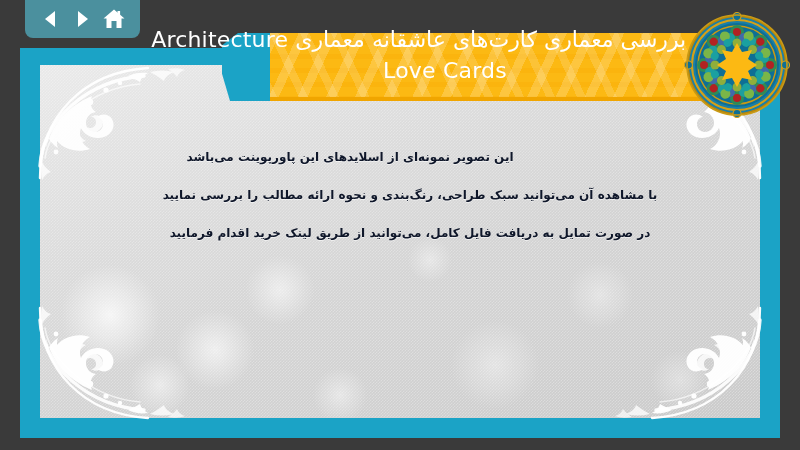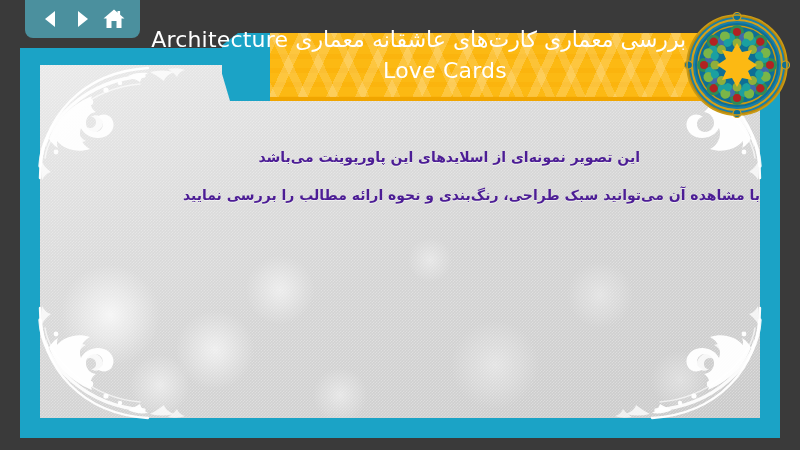--- a/index.html
+++ b/index.html
@@ -182,23 +182,23 @@
   }
 
   
   #body-text {
     position: absolute;
     left: 60px;
     top: 138px;
     width: 700px;
     z-index: 20;
     direction: rtl;
-    text-align: right;
-    color: #4c1d95;
-    font-size: 14px;
+    text-align: center;
+    color: #0f172a;
+    font-size: 12px;
     line-height: 38px;
     font-weight: 600;
     text-shadow: 0 1px 0 rgba(255,255,255,0.55);
   }
   #body-text .bline { white-space: nowrap; }
   #body-text .bline:nth-child(1) { padding-right: 120px; }
 </style>
 </head>
 <body>
 
@@ -313,20 +313,21 @@
           <circle cx="30" cy="72" r="2.8"></circle>
           <circle cx="20" cy="90" r="2.4"></circle>
           <path d="M6 100 c-1 6-1 12 0 18 2-4 5-7 9-8 -4-3-7-6-9-10z" opacity="0.8"></path>
         </g>
       </svg>
     </div>
 
     <div id="body-text" style="left:40px; top:90px; width:700px;">
       <div class="bline">این تصویر نمونه‌ای از اسلایدهای این پاورپوینت می‌باشد</div>
       <div class="bline">با مشاهده آن می‌توانید سبک طراحی، رنگ‌بندی و نحوه ارائه مطالب را بررسی نمایید</div>
+      <div class="bline">در صورت تمایل به دریافت فایل کامل، می‌توانید از طریق لینک خرید اقدام فرمایید</div>
     </div>
   </div>
 
   <div id="title-teal-tab"></div>
 
   <div id="title-banner">
     <div id="title-banner-pattern"></div>
     <div id="title-banner-bottomline"></div>
   </div>
 

